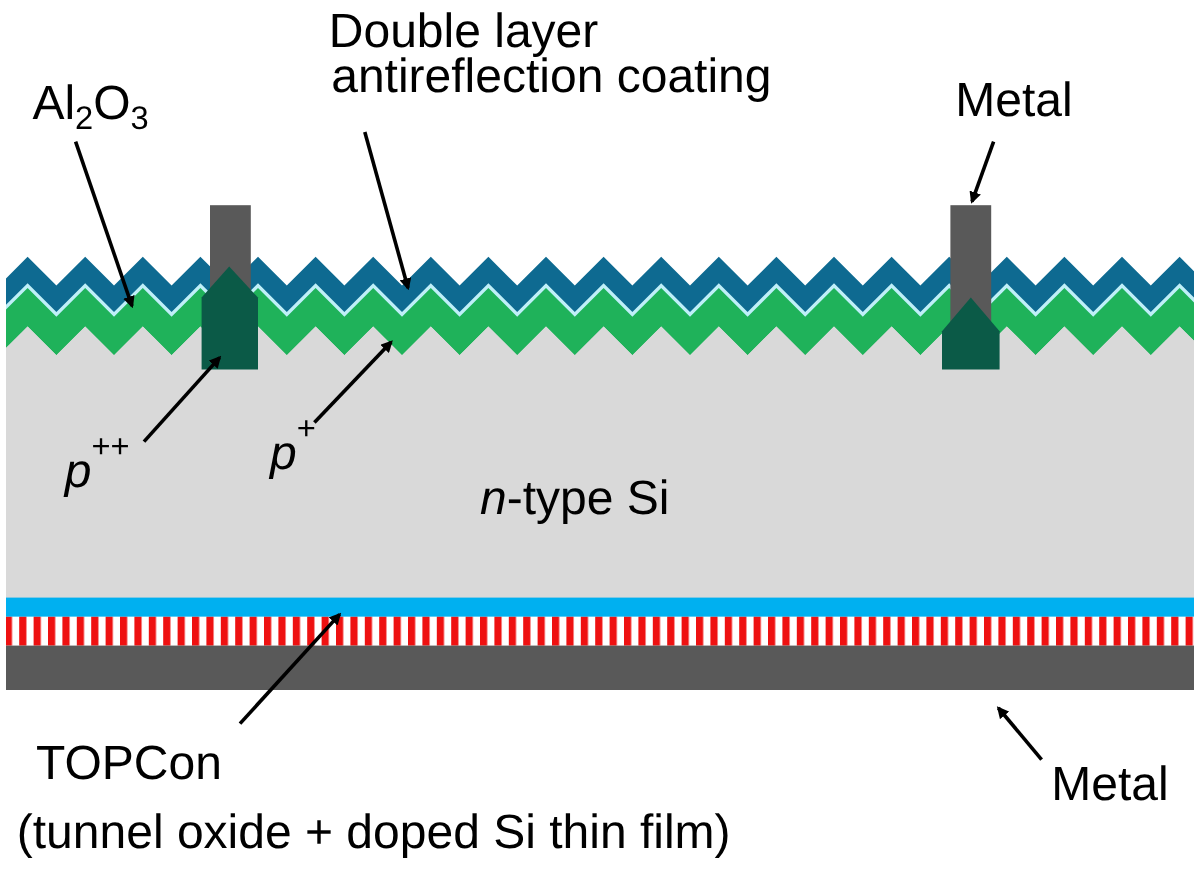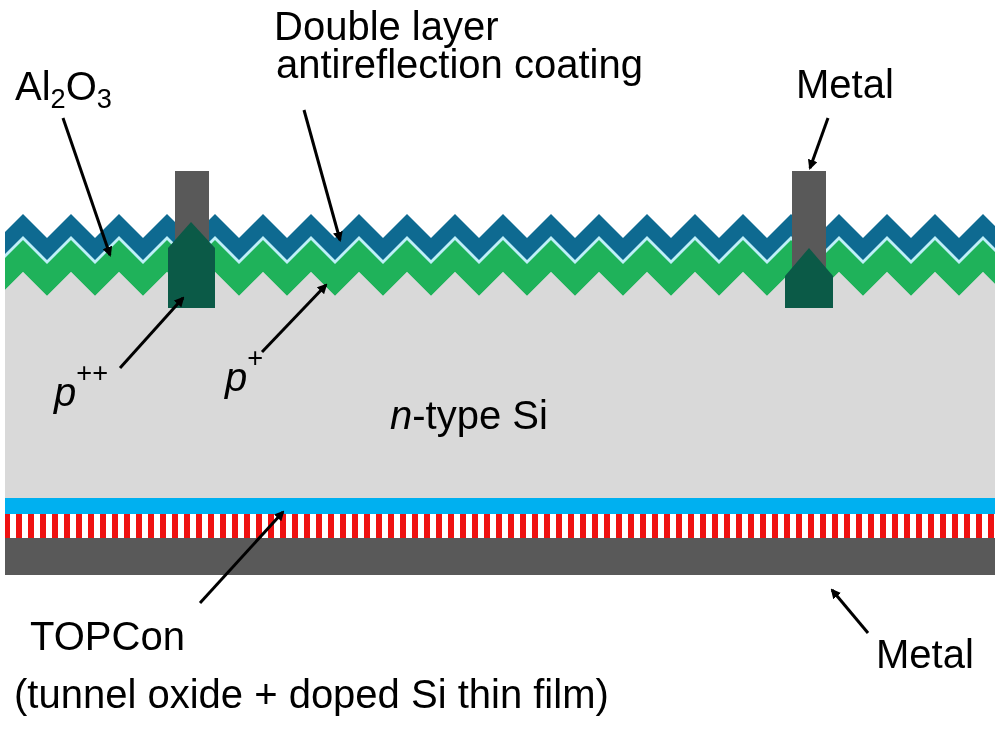--- a/index.html
+++ b/index.html
@@ -51,37 +51,37 @@
     <line x1="63" y1="118" x2="110" y2="255" marker-end="url(#arrowhead)"></line>
     <line x1="304" y1="110" x2="340" y2="240" marker-end="url(#arrowhead)"></line>
     <line x1="828" y1="118" x2="810" y2="168" marker-end="url(#arrowhead)"></line>
     <line x1="120" y1="368" x2="183" y2="298" marker-end="url(#arrowhead)"></line>
     <line x1="262" y1="352" x2="326" y2="285" marker-end="url(#arrowhead)"></line>
     <line x1="200" y1="603" x2="283" y2="512" marker-end="url(#arrowhead)"></line>
     <line x1="868" y1="633" x2="832" y2="590" marker-end="url(#arrowhead)"></line>
   </g>
 </svg>
 
-<div class="lbl" style="left:15px;top:66px;text-align:center;">
+<div class="lbl" style="left:27px;top:66px;text-align:center;">
   <span>Al</span><sub>2</sub><span>O</span><sub>3</sub>
 </div>
 
 <div class="lbl" style="left:274px;top:6px;">Double layer</div>
 <div class="lbl" style="left:276px;top:44px;">antireflection coating</div>
 
 <div class="lbl" style="left:796px;top:64px;">Metal</div>
 
 <div class="lbl" style="left:54px;top:372px;">
   <span class="it">p</span><sup>++</sup>
 </div>
 
 <div class="lbl" style="left:225px;top:357px;">
   <span class="it">p</span><sup>+</sup>
 </div>
 
-<div class="lbl" style="left:390px;top:395px;">
+<div class="lbl" style="left:400px;top:395px;">
   <span class="it">n</span><span>-type Si</span>
 </div>
 
 <div class="lbl" style="left:14px;top:616px;margin-left:16px;">TOPCon</div>
 <div class="lbl" style="left:14px;top:674px;text-align:center;">(tunnel oxide + doped Si thin film)</div>
 
 <div class="lbl" style="left:876px;top:634px;">Metal</div>
 
 </body></html>

